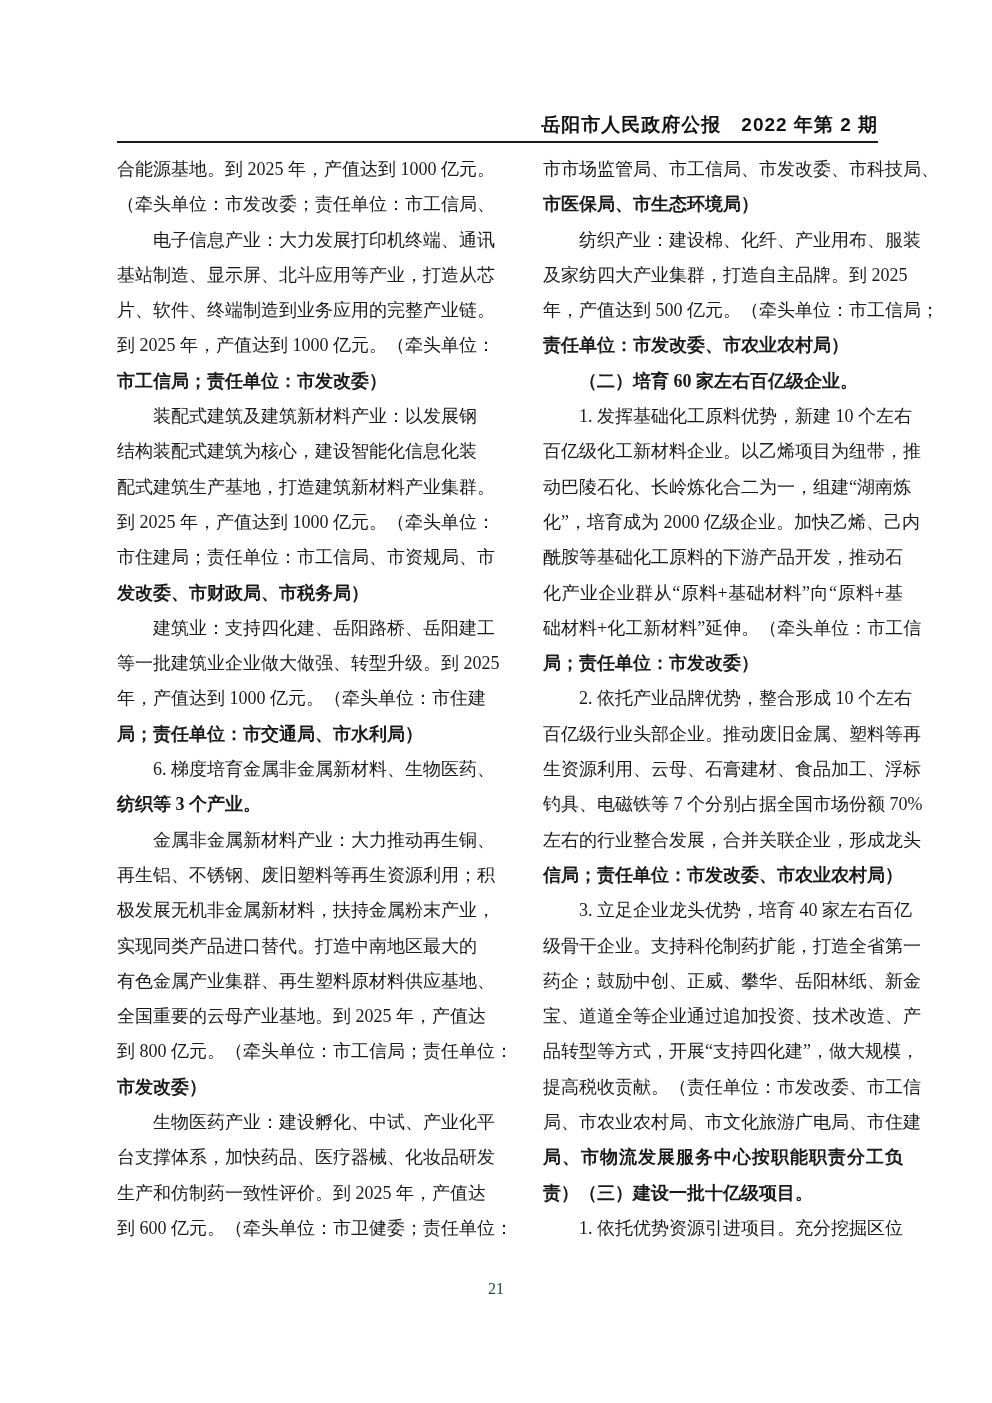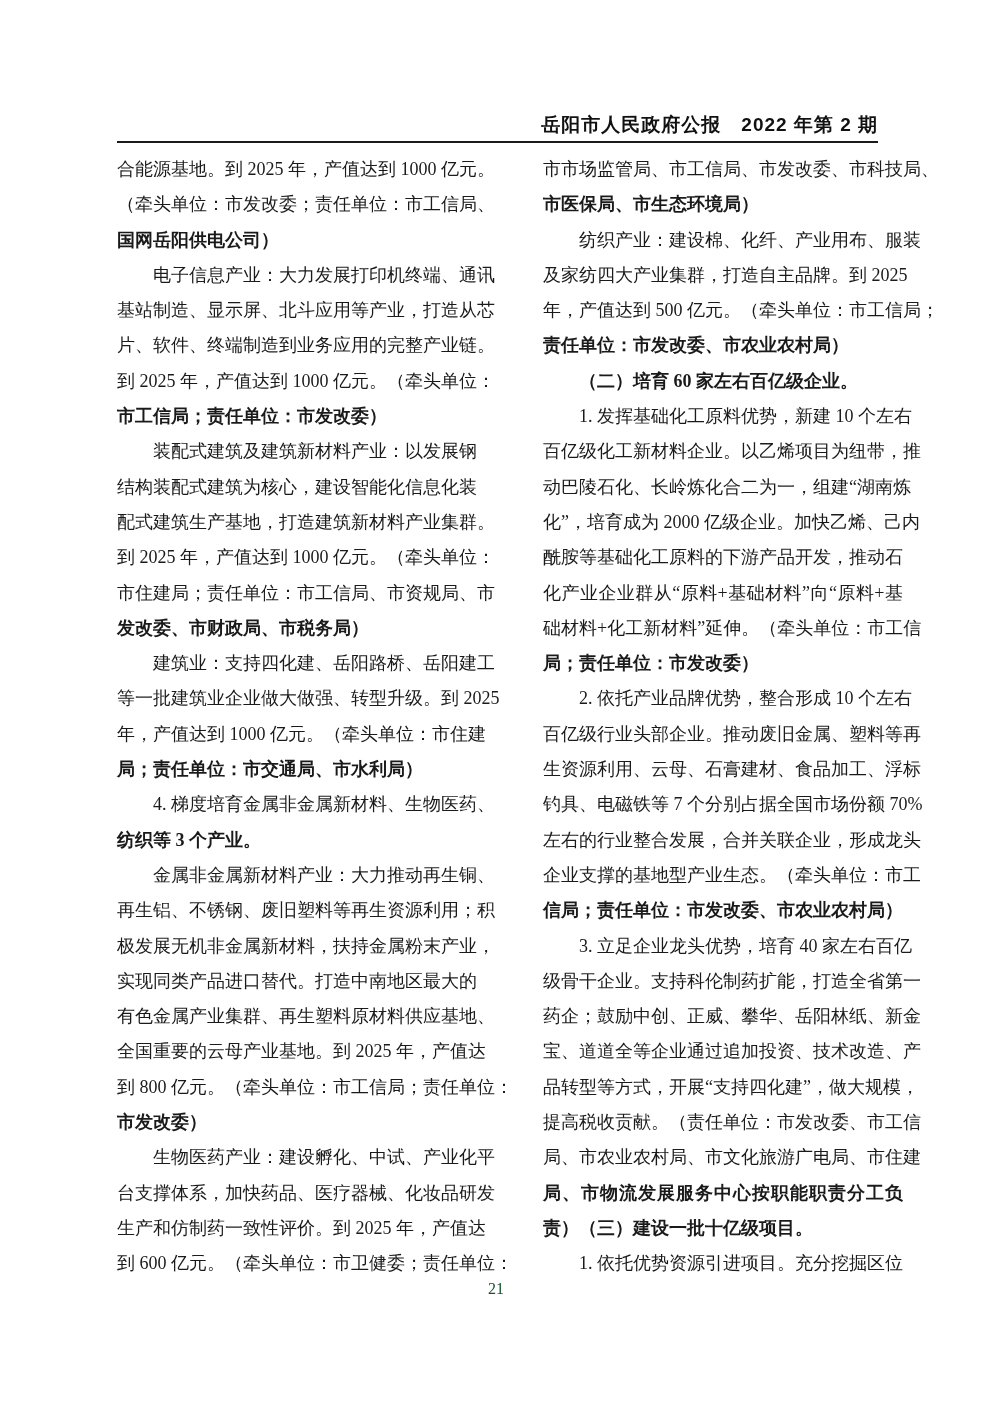--- a/index.html
+++ b/index.html
@@ -80,37 +80,36 @@
 <body>
 
 <div class="page-header">岳阳市人民政府公报　2022 年第 2 期</div>
 
 <div class="header-rule"></div>
 
 <div class="content">
   <div class="column">
       <div class="line">合能源基地。到 2025 年，产值达到 1000 亿元。</div>
       <div class="line">（牵头单位：市发改委；责任单位：市工信局、</div>
-      <div class="line end">国网岳阳供电公司）</div>
       <div class="line indent">电子信息产业：大力发展打印机终端、通讯</div>
       <div class="line">基站制造、显示屏、北斗应用等产业，打造从芯</div>
       <div class="line">片、软件、终端制造到业务应用的完整产业链。</div>
       <div class="line">到 2025 年，产值达到 1000 亿元。（牵头单位：</div>
       <div class="line end">市工信局；责任单位：市发改委）</div>
       <div class="line indent">装配式建筑及建筑新材料产业：以发展钢</div>
       <div class="line">结构装配式建筑为核心，建设智能化信息化装</div>
       <div class="line">配式建筑生产基地，打造建筑新材料产业集群。</div>
       <div class="line">到 2025 年，产值达到 1000 亿元。（牵头单位：</div>
       <div class="line">市住建局；责任单位：市工信局、市资规局、市</div>
       <div class="line end">发改委、市财政局、市税务局）</div>
       <div class="line indent">建筑业：支持四化建、岳阳路桥、岳阳建工</div>
       <div class="line">等一批建筑业企业做大做强、转型升级。到 2025</div>
       <div class="line">年，产值达到 1000 亿元。（牵头单位：市住建</div>
       <div class="line end">局；责任单位：市交通局、市水利局）</div>
-      <div class="line indent">4. 梯度培育金属非金属新材料、生物医药、</div>
+      <div class="line indent">6. 梯度培育金属非金属新材料、生物医药、</div>
       <div class="line end">纺织等 3 个产业。</div>
       <div class="line indent">金属非金属新材料产业：大力推动再生铜、</div>
       <div class="line">再生铝、不锈钢、废旧塑料等再生资源利用；积</div>
       <div class="line">极发展无机非金属新材料，扶持金属粉末产业，</div>
       <div class="line">实现同类产品进口替代。打造中南地区最大的</div>
       <div class="line">有色金属产业集群、再生塑料原材料供应基地、</div>
       <div class="line">全国重要的云母产业基地。到 2025 年，产值达</div>
       <div class="line">到 800 亿元。（牵头单位：市工信局；责任单位：</div>
       <div class="line end">市发改委）</div>
       <div class="line indent">生物医药产业：建设孵化、中试、产业化平</div>
@@ -132,21 +131,20 @@
       <div class="line">化”，培育成为 2000 亿级企业。加快乙烯、己内</div>
       <div class="line">酰胺等基础化工原料的下游产品开发，推动石</div>
       <div class="line">化产业企业群从“原料+基础材料”向“原料+基</div>
       <div class="line">础材料+化工新材料”延伸。（牵头单位：市工信</div>
       <div class="line end">局；责任单位：市发改委）</div>
       <div class="line indent">2. 依托产业品牌优势，整合形成 10 个左右</div>
       <div class="line">百亿级行业头部企业。推动废旧金属、塑料等再</div>
       <div class="line">生资源利用、云母、石膏建材、食品加工、浮标</div>
       <div class="line">钓具、电磁铁等 7 个分别占据全国市场份额 70%</div>
       <div class="line">左右的行业整合发展，合并关联企业，形成龙头</div>
-      <div class="line">企业支撑的基地型产业生态。（牵头单位：市工</div>
       <div class="line end">信局；责任单位：市发改委、市农业农村局）</div>
       <div class="line indent">3. 立足企业龙头优势，培育 40 家左右百亿</div>
       <div class="line">级骨干企业。支持科伦制药扩能，打造全省第一</div>
       <div class="line">药企；鼓励中创、正威、攀华、岳阳林纸、新金</div>
       <div class="line">宝、道道全等企业通过追加投资、技术改造、产</div>
       <div class="line">品转型等方式，开展“支持四化建”，做大规模，</div>
       <div class="line">提高税收贡献。（责任单位：市发改委、市工信</div>
       <div class="line">局、市农业农村局、市文化旅游广电局、市住建</div>
       <div class="line end">局、市物流发展服务中心按职能职责分工负责）</div>
       <div class="line indent end">（三）建设一批十亿级项目。</div>

